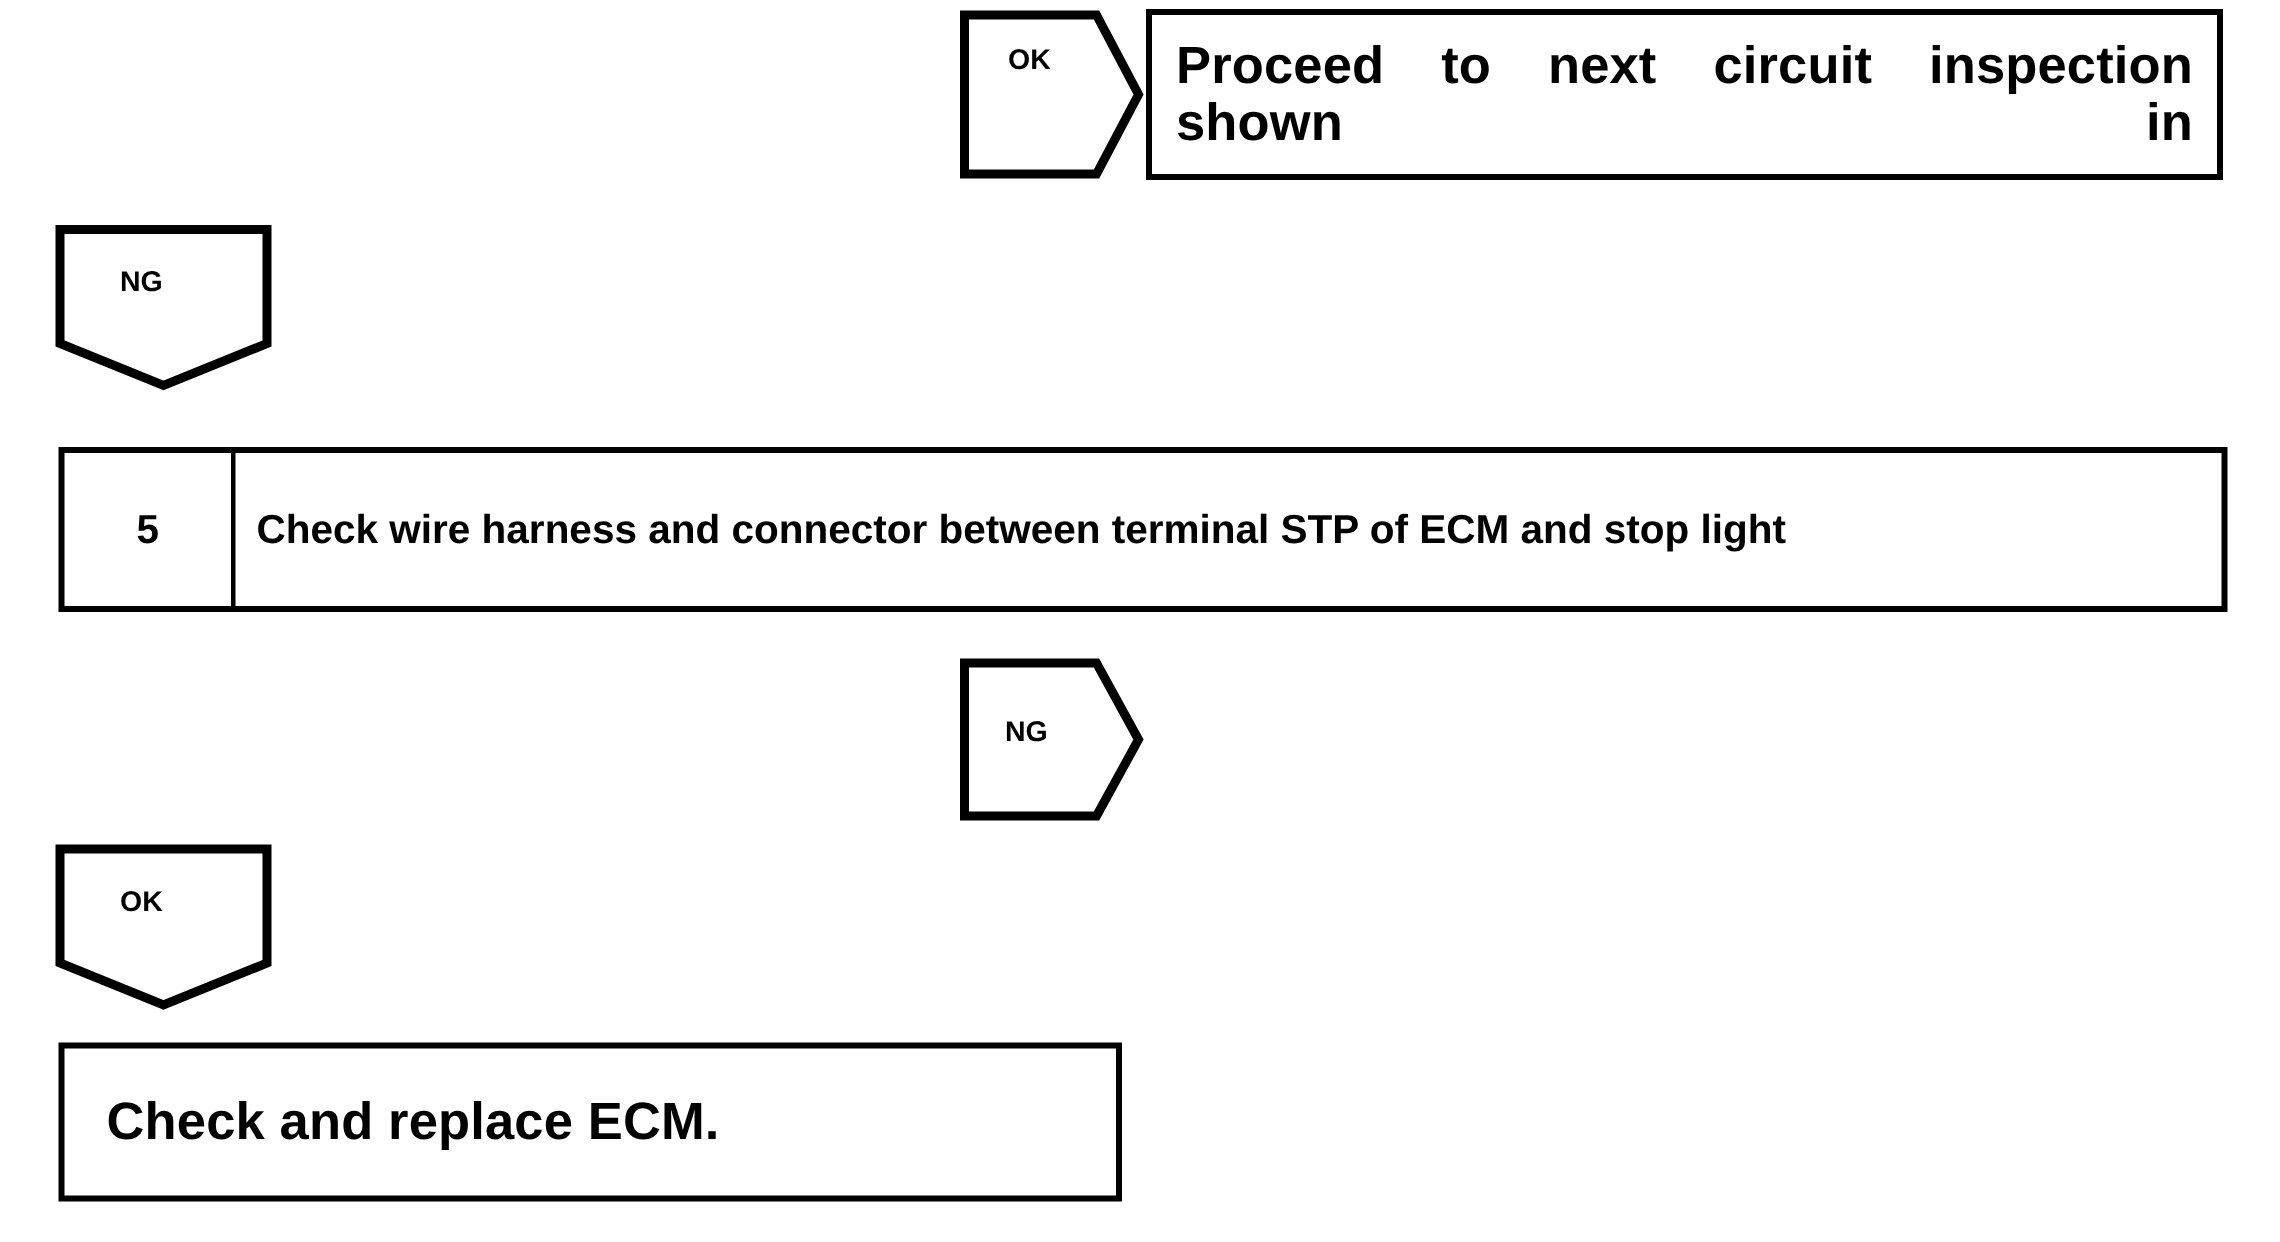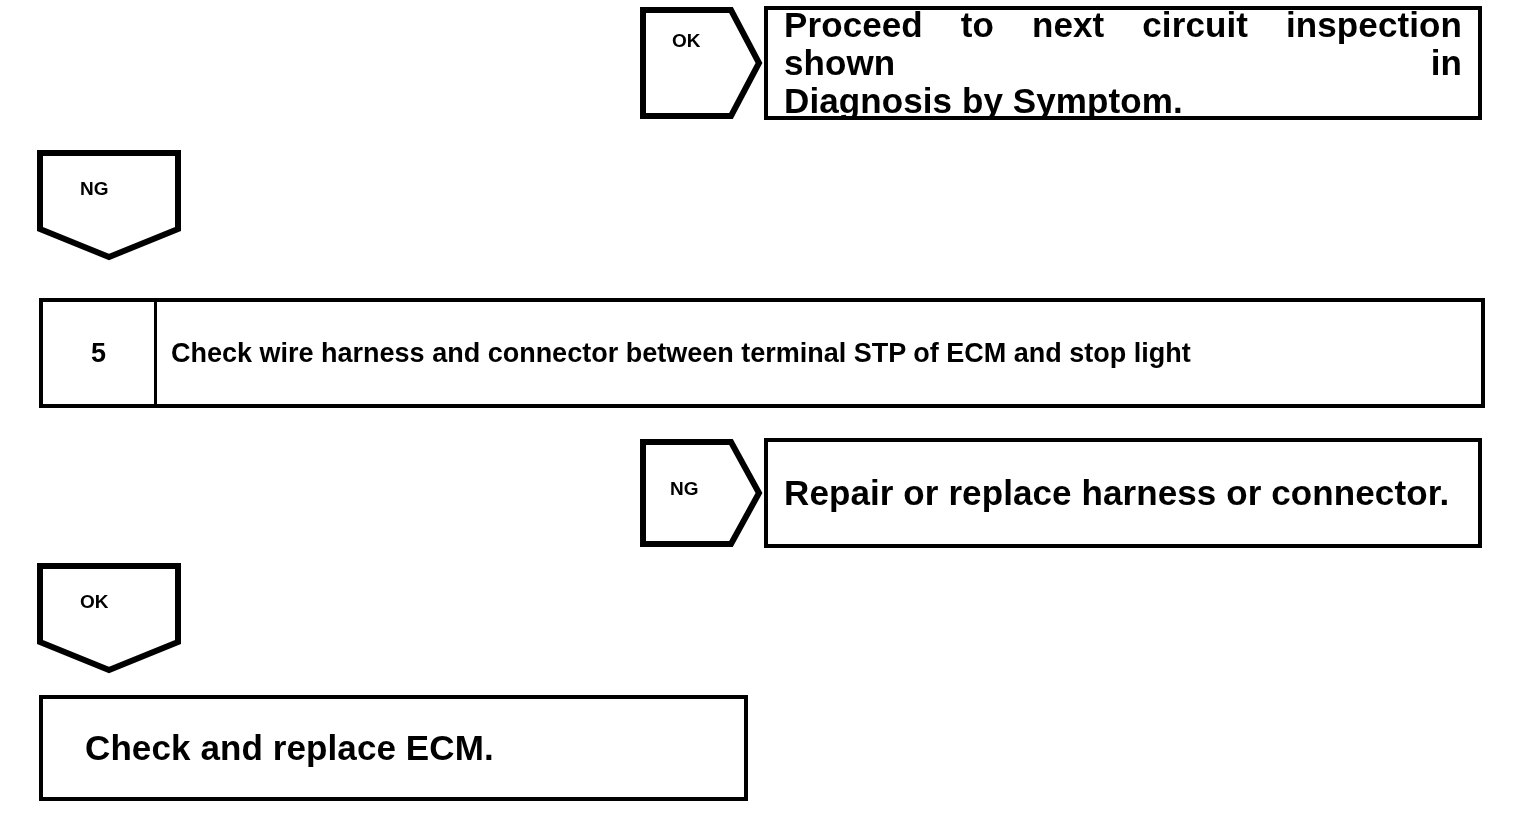--- a/index.html
+++ b/index.html
@@ -90,21 +90,20 @@
   <div class="arrow node" style="left:639px; top:6px; width:124px; height:114px;">
     <svg viewBox="0 0 124 114" preserveAspectRatio="none" aria-hidden="true">
       <polygon points="4,4 92,4 120,57 92,110 4,110" fill="#ffffff" stroke="#000000" stroke-width="6" stroke-linejoin="miter"></polygon>
     </svg>
   </div>
   <div class="arrow-label" style="left:672px; top:30px; width:70px; text-align:left;">OK</div>
 
   <div class="node box" style="left:764px; top:6px; width:718px; height:114px;">
     <div class="box-text justified" style="width:100%;">
       <span class="ln1">Proceed to next circuit inspection shown in</span>
-      <span class="ln2">Diagnosis by Symptom.</span>
     </div>
   </div>
 
   <div class="arrow node" style="left:36px; top:149px; width:146px; height:112px;">
     <svg viewBox="0 0 146 112" preserveAspectRatio="none" aria-hidden="true">
       <polygon points="4,4 142,4 142,80 73,108 4,80" fill="#ffffff" stroke="#000000" stroke-width="6" stroke-linejoin="miter"></polygon>
     </svg>
   </div>
   <div class="arrow-label" style="left:80px; top:178px; width:80px; text-align:left;">NG</div>
 
@@ -117,28 +116,25 @@
     </div>
   </div>
 
   <div class="arrow node" style="left:639px; top:438px; width:124px; height:110px;">
     <svg viewBox="0 0 124 110" preserveAspectRatio="none" aria-hidden="true">
       <polygon points="4,4 92,4 120,55 92,106 4,106" fill="#ffffff" stroke="#000000" stroke-width="6" stroke-linejoin="miter"></polygon>
     </svg>
   </div>
   <div class="arrow-label" style="left:670px; top:478px; width:80px; text-align:left;">NG</div>
 
-  <div class="node box" style="left:764px; top:438px; width:718px; height:110px;">
-    <div class="box-text">Repair or replace harness or connector.</div>
-  </div>
 
   <div class="arrow node" style="left:36px; top:562px; width:146px; height:112px;">
     <svg viewBox="0 0 146 112" preserveAspectRatio="none" aria-hidden="true">
       <polygon points="4,4 142,4 142,80 73,108 4,80" fill="#ffffff" stroke="#000000" stroke-width="6" stroke-linejoin="miter"></polygon>
     </svg>
   </div>
   <div class="arrow-label" style="left:80px; top:591px; width:80px; text-align:left;">OK</div>
 
   <div class="node box" style="left:39px; top:695px; width:709px; height:106px;">
-    <div class="box-text" style="padding-left:42px;text-align:center;">Check and replace ECM.</div>
+    <div class="box-text" style="padding-left:28px;text-align:center;">Check and replace ECM.</div>
   </div>
 
 </div>
 
 </body></html>

